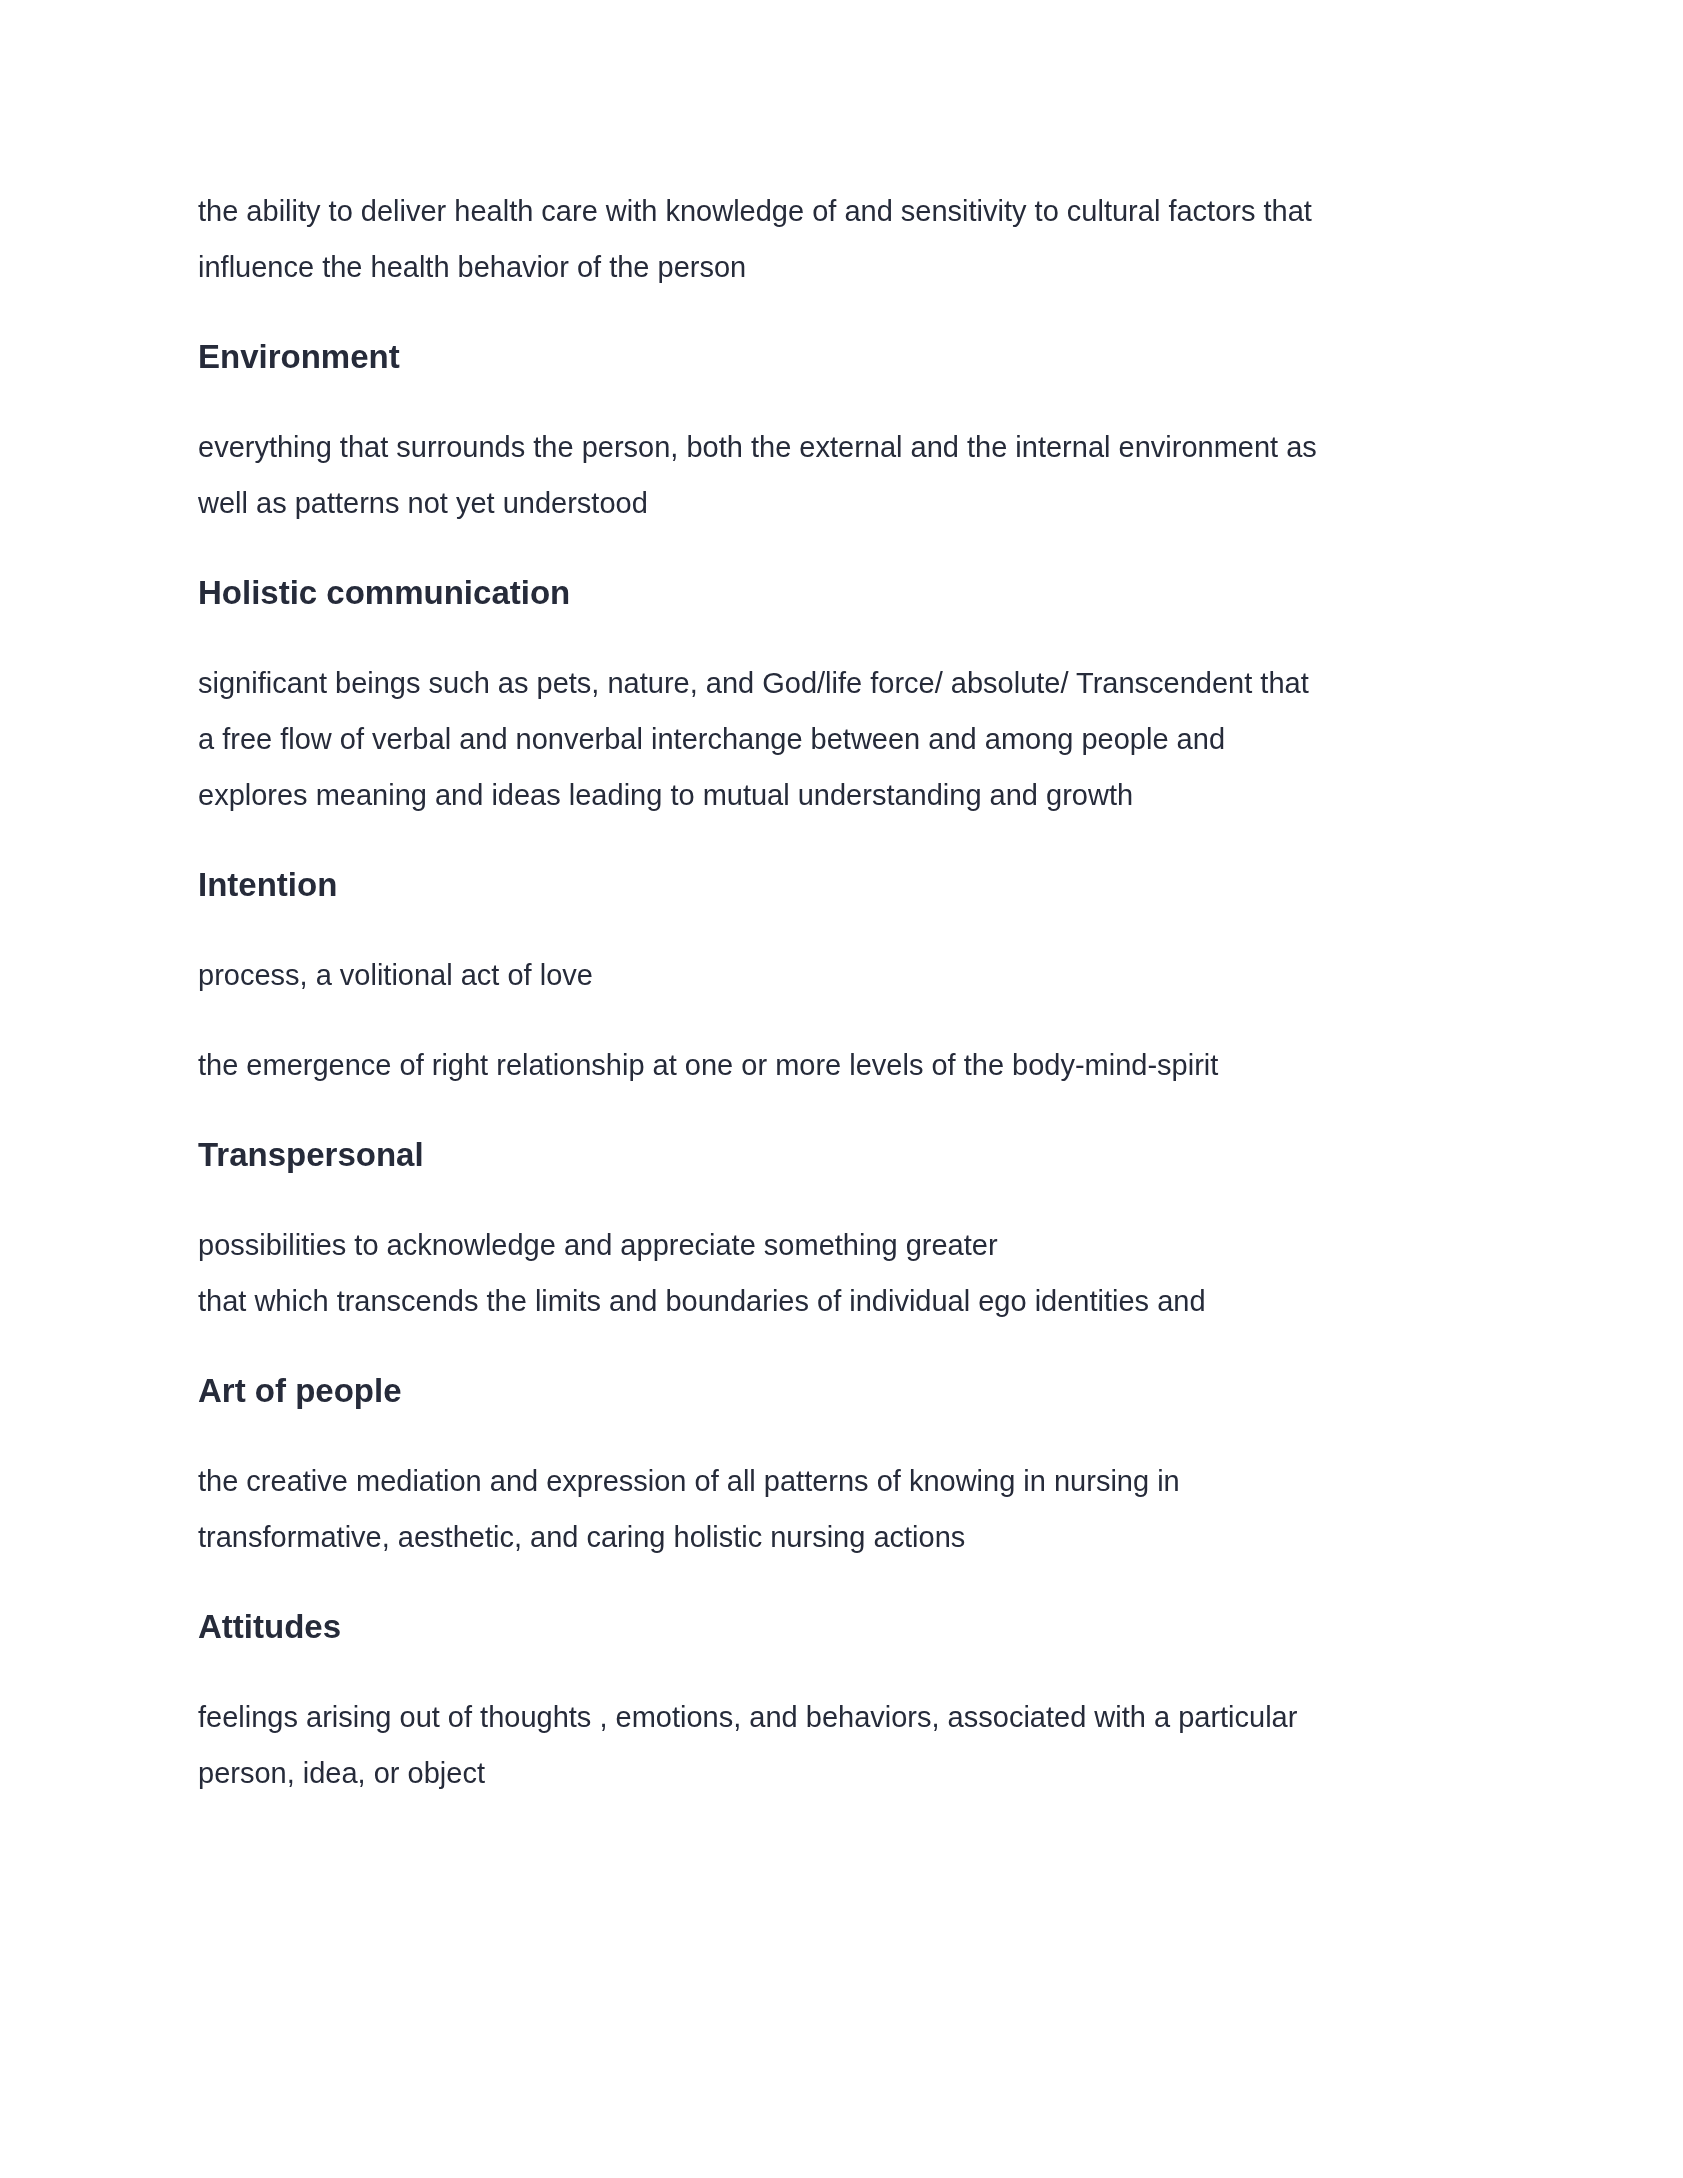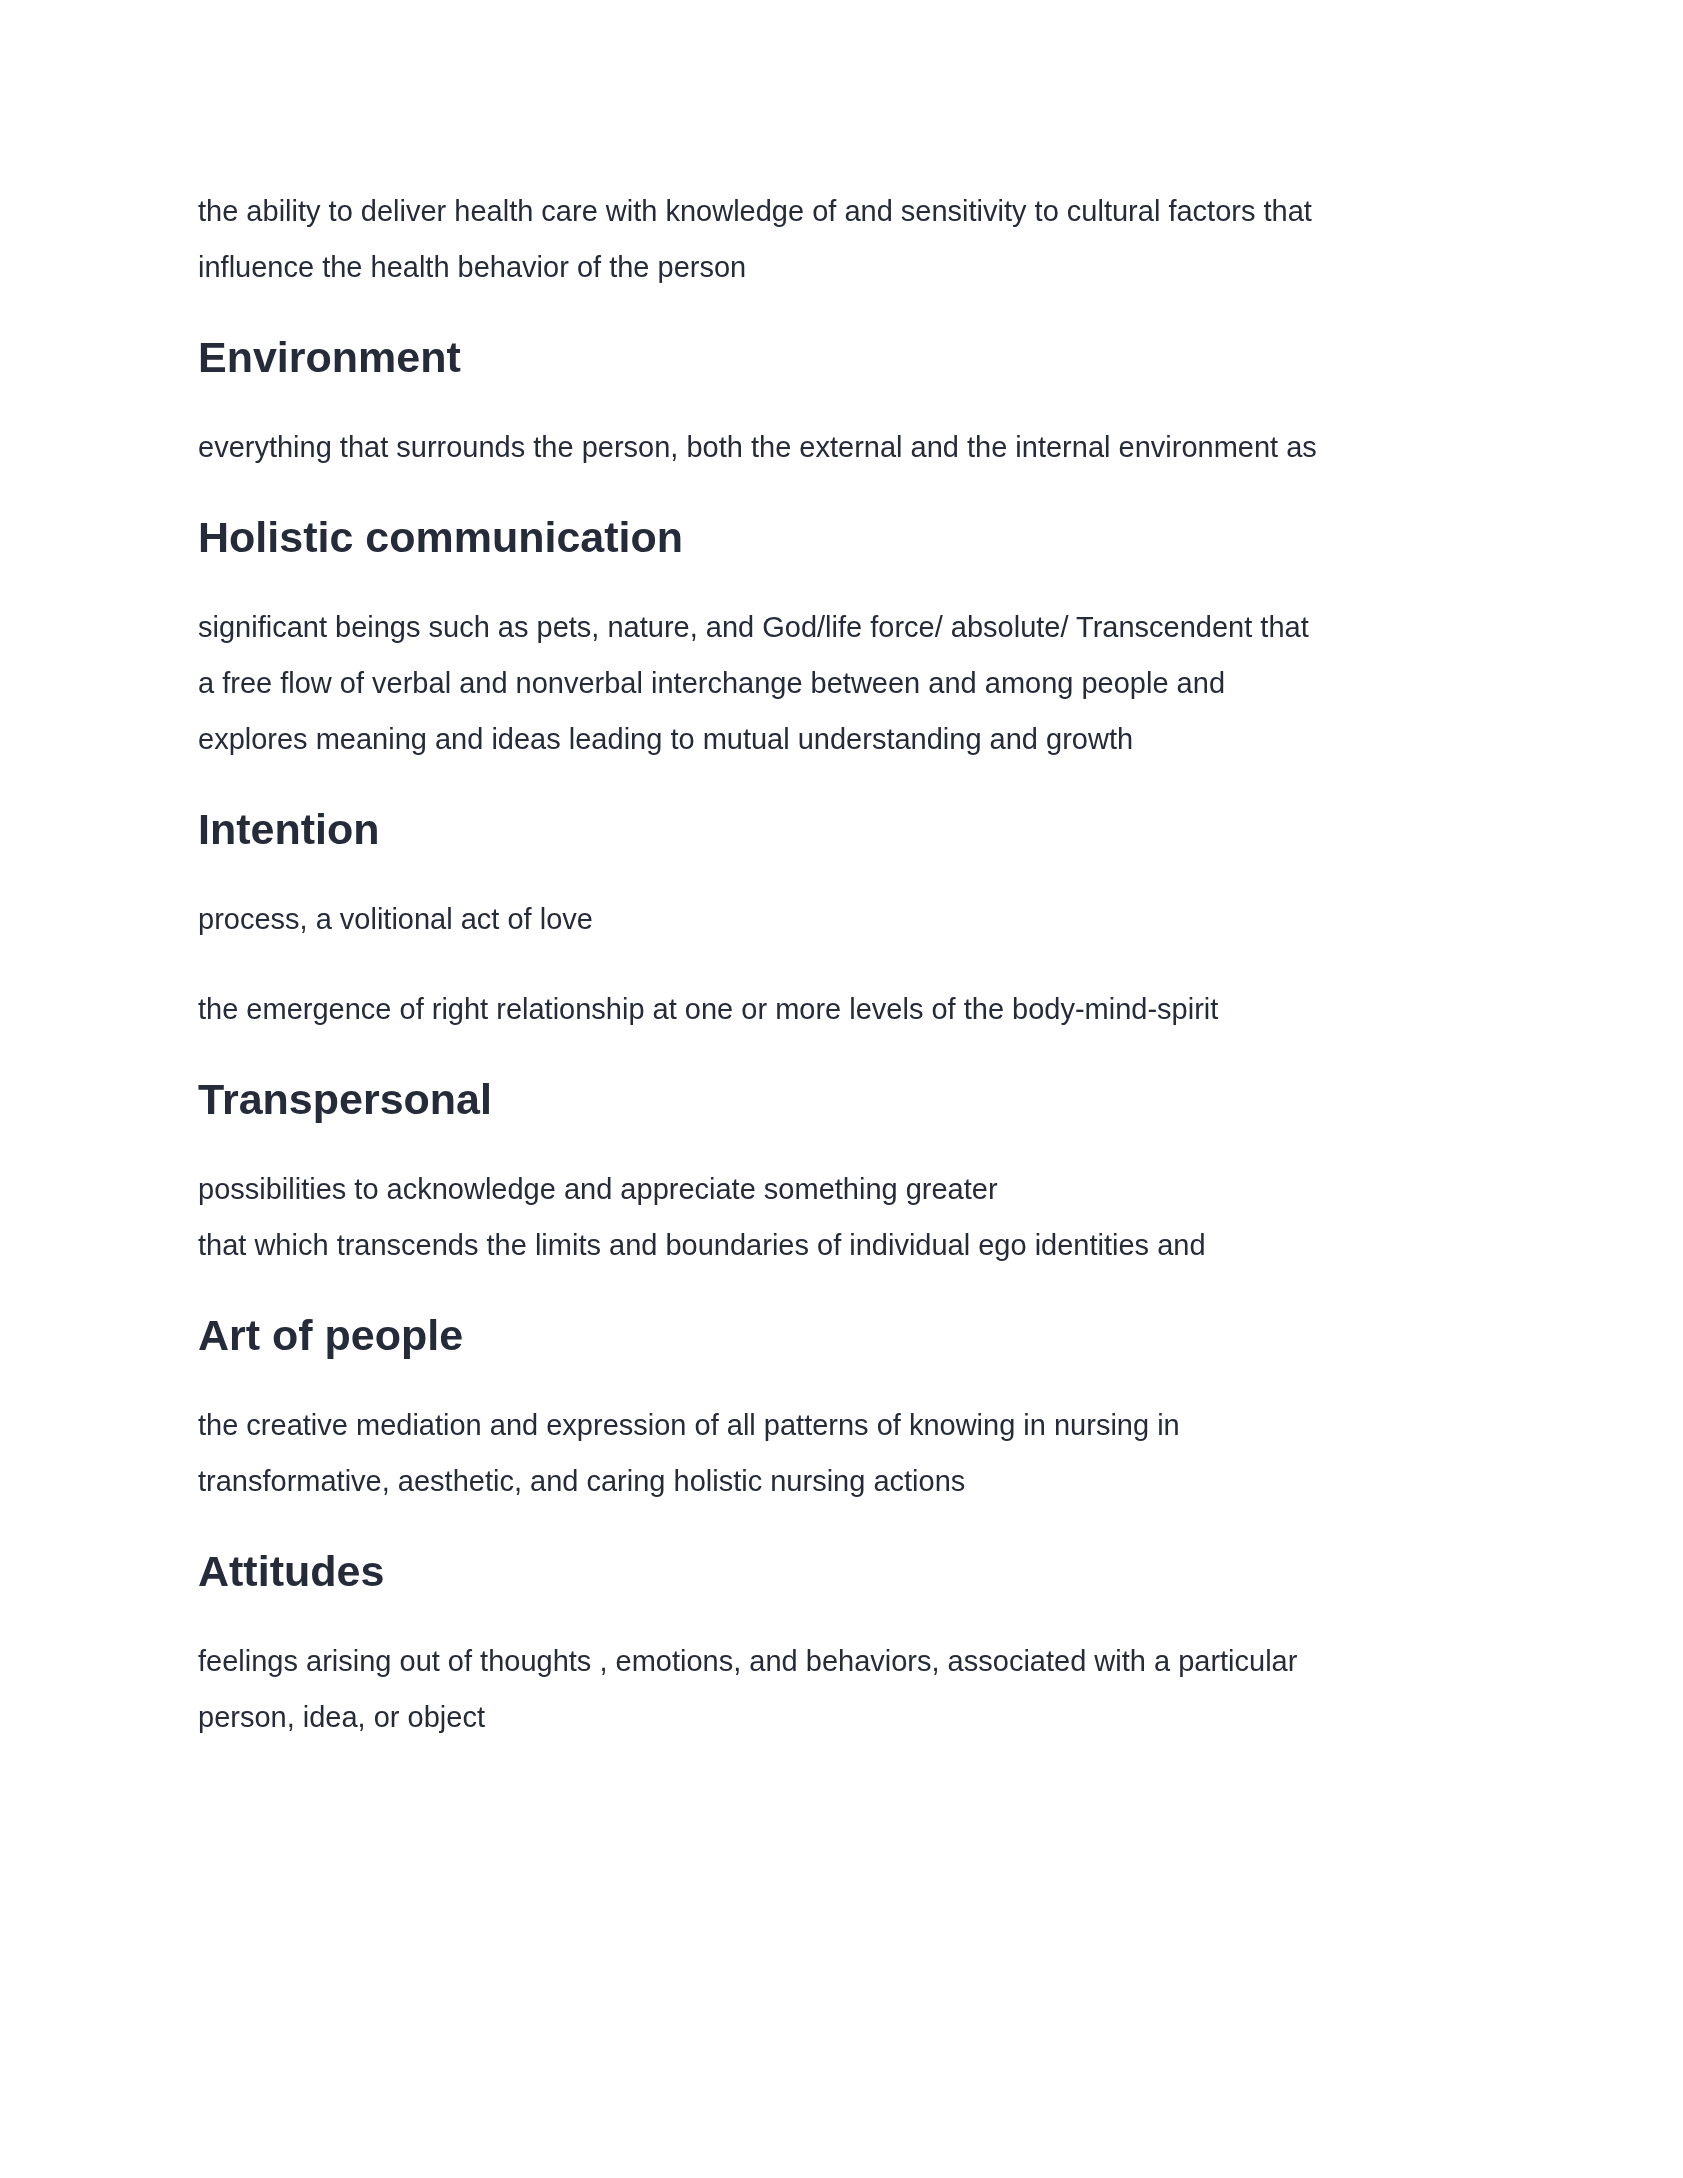--- a/index.html
+++ b/index.html
@@ -25,38 +25,39 @@
       margin: 0 0 34px 0;
       font-size: 29px;
       line-height: 56px;
     }
     .line {
       display: block;
       white-space: nowrap;
     }
     .term {
       margin: 0 0 34px 0;
-      font-size: 43px;
+      font-size: 33px;
       line-height: 56px;
       font-weight: bold;
     }
   </style>
 </head>
 <body>
 
 <div class="page">
 
   <p class="para">
     <span class="line">the ability to deliver health care with knowledge of and sensitivity to cultural factors that</span>
     <span class="line">influence the health behavior of the person</span>
   </p>
 
   <p class="term">Environment</p>
   <p class="para">
     <span class="line">everything that surrounds the person, both the external and the internal environment as</span>
+    <span class="line">well as patterns not yet understood</span>
   </p>
 
   <p class="term">Holistic communication</p>
   <p class="para">
     <span class="line">significant beings such as pets, nature, and God/life force/ absolute/ Transcendent that</span>
     <span class="line">a free flow of verbal and nonverbal interchange between and among people and</span>
     <span class="line">explores meaning and ideas leading to mutual understanding and growth</span>
   </p>
 
   <p class="term">Intention</p>

